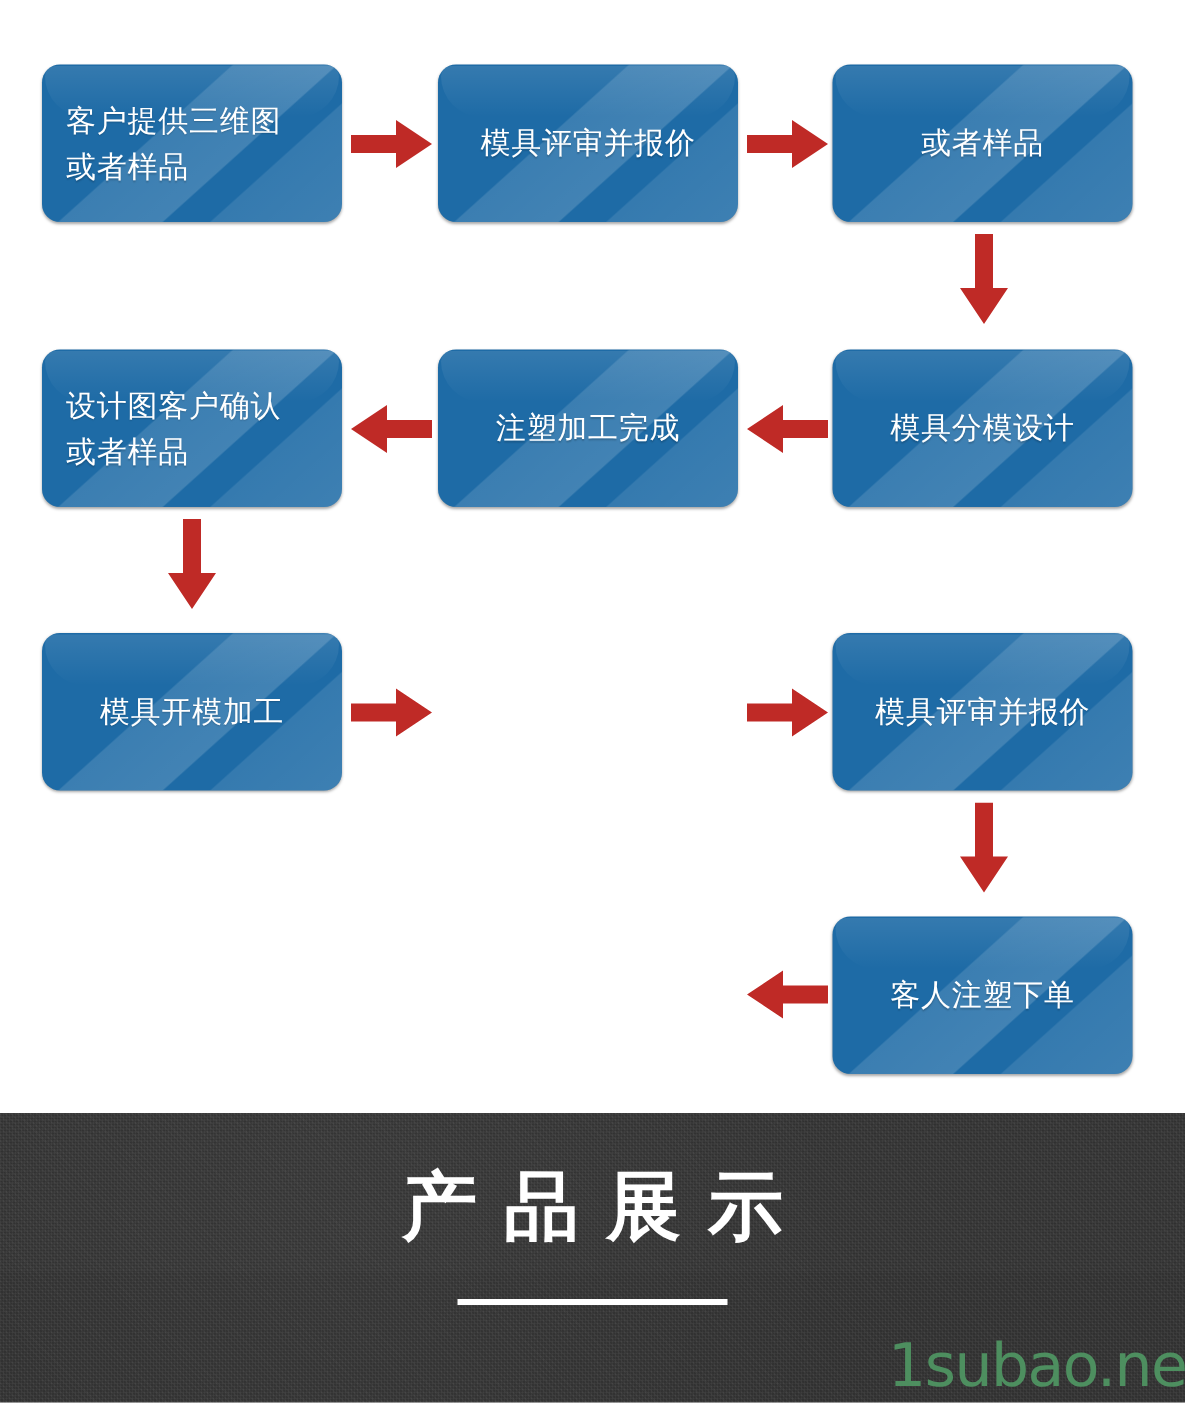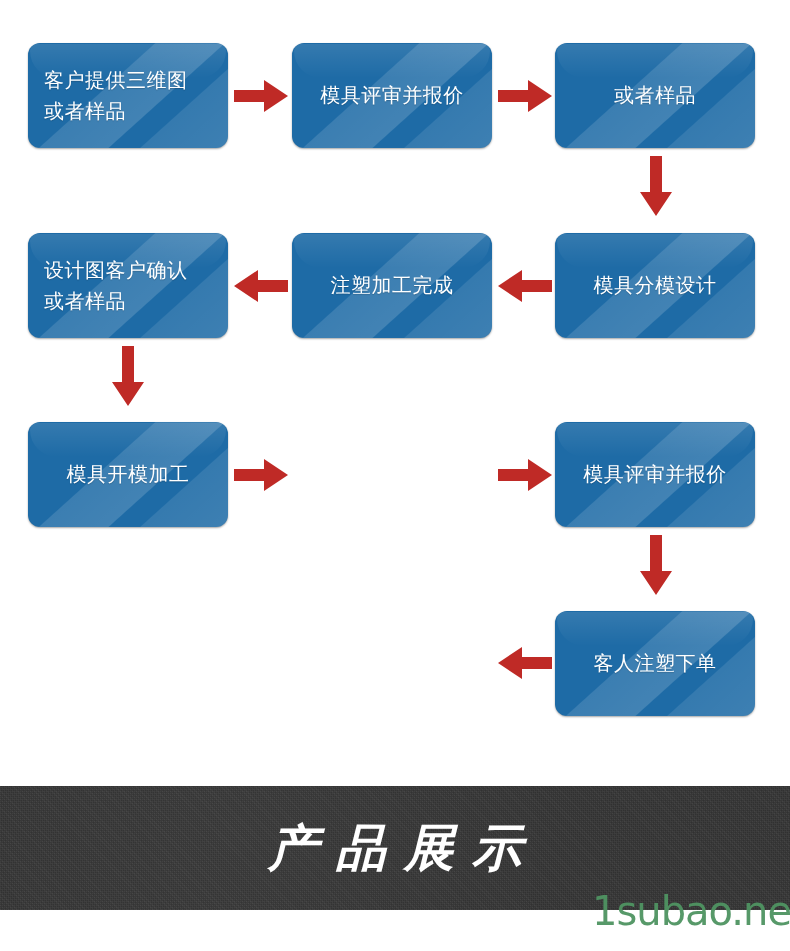--- a/index.html
+++ b/index.html
@@ -65,29 +65,28 @@
     text-shadow:0 1px 1px rgba(0,0,0,.18);
   }
   .node .label.ctr{justify-content:center;text-align:center;}
 
   
   .arrow{position:absolute;}
   .arrow svg{display:block;}
 
   
   #banner{
-    position:absolute;left:0;top:786px;width:790px;height:124px;
+    position:absolute;left:0;top:742px;width:790px;height:193px;
     background-color:#343434;
     background-image:
       repeating-linear-gradient(0deg,rgba(255,255,255,.028) 0 1px,rgba(0,0,0,.028) 1px 2px),
       repeating-linear-gradient(90deg,rgba(255,255,255,.030) 0 1px,rgba(0,0,0,.030) 1px 2px),
       repeating-linear-gradient(45deg,rgba(255,255,255,.022) 0 1px,rgba(0,0,0,.022) 1px 3px),
       radial-gradient(circle at 30% 40%,rgba(255,255,255,.025),rgba(0,0,0,0) 60%);
     overflow:hidden;
-    font-style:italic;
   }
   #banner-title{
     position:absolute;left:0;right:0;top:33px;
     text-align:center;
     color:#ffffff;
     font-size:50px;
     font-weight:bold;
     letter-spacing:18px;
     text-indent:18px;
     line-height:58px;

